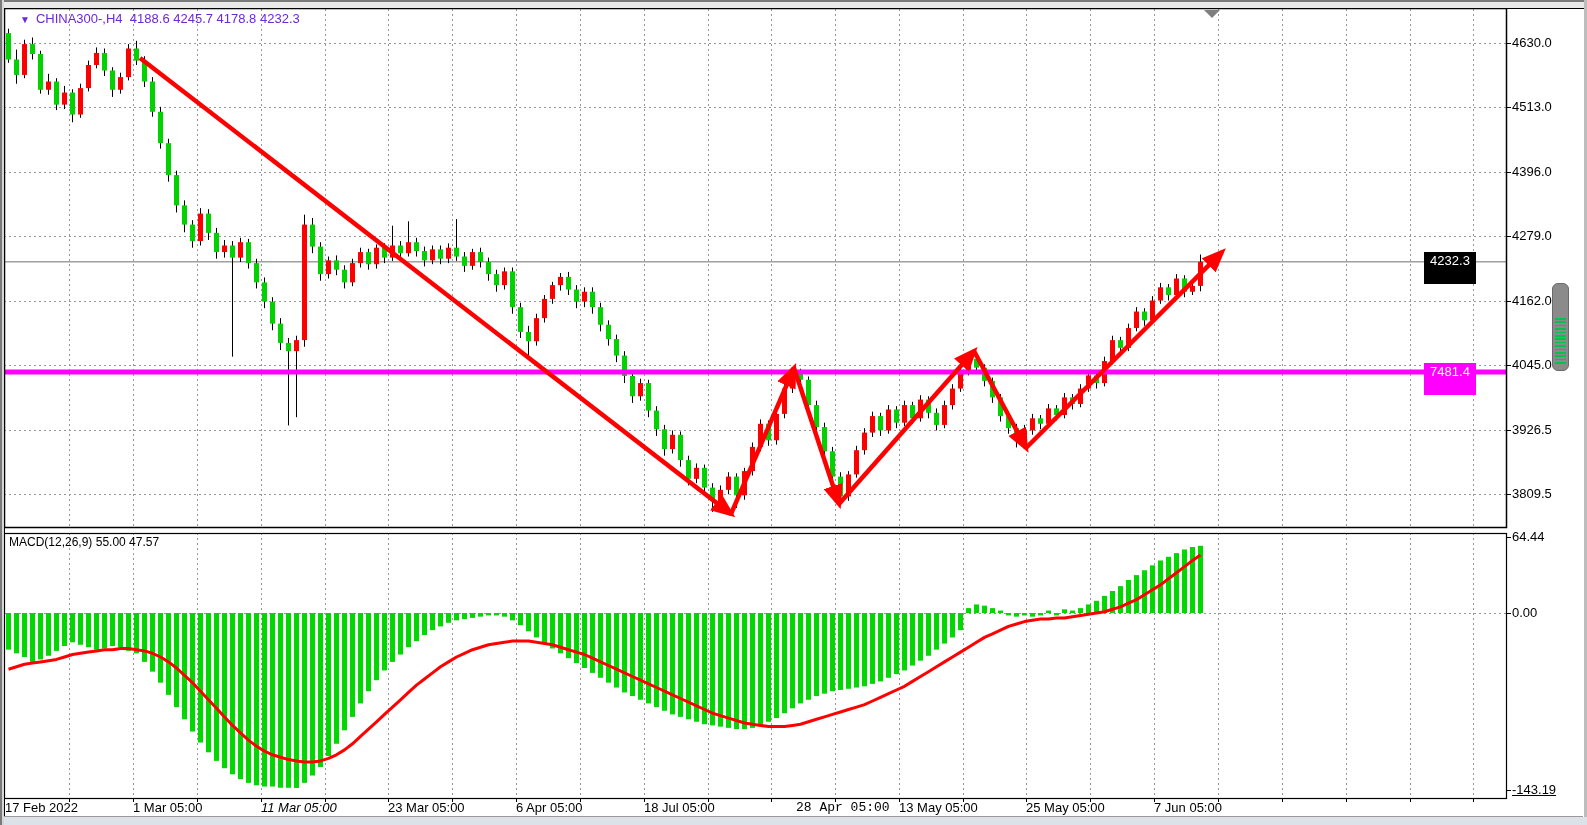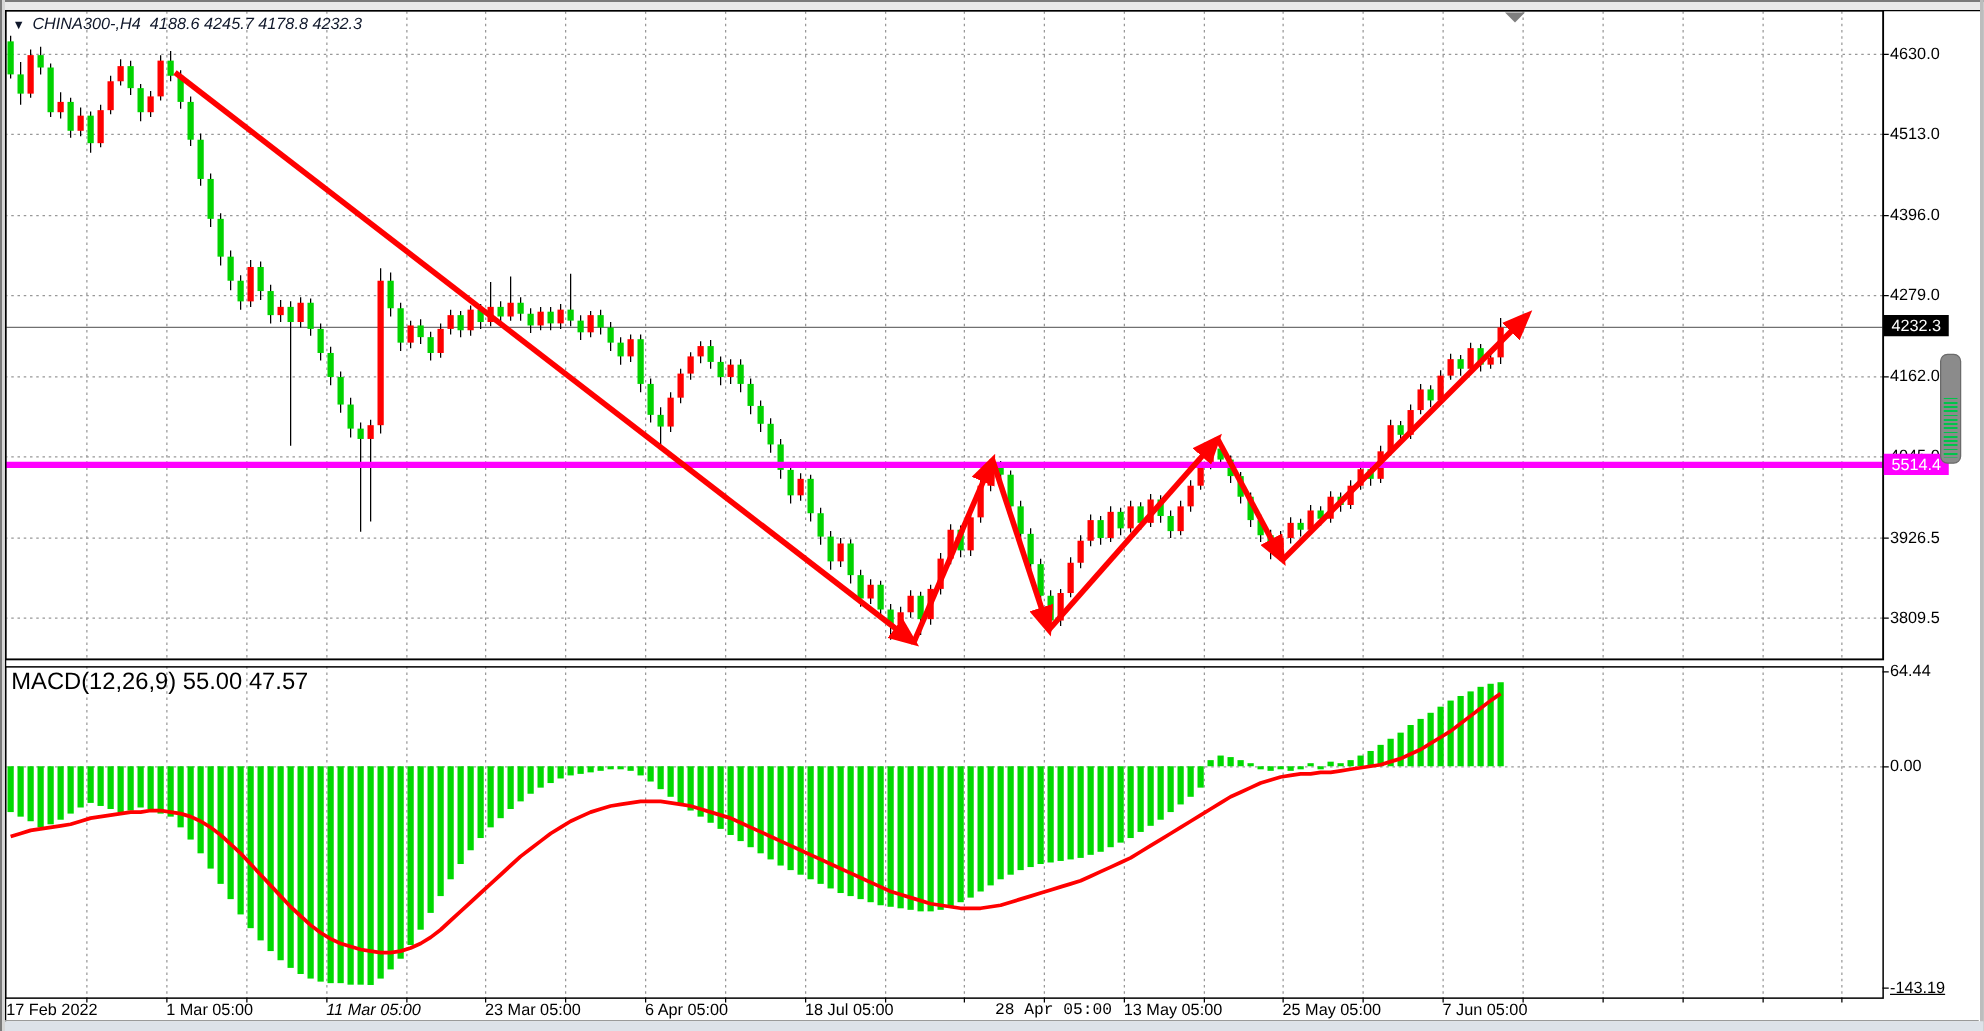--- a/index.html
+++ b/index.html
@@ -4,25 +4,25 @@
 <style>
   html,body{margin:0;padding:0;background:#c9c9c9;}
   #stage{position:relative;width:1587px;height:825px;background:#c9c9c9;overflow:hidden;
          font-family:"Liberation Sans", sans-serif;}
   #win{position:absolute;left:4px;top:8px;width:1580px;height:809px;background:#ffffff;border:1px solid #000;}
   #frame-top{position:absolute;left:0;top:0;width:1587px;height:8px;background:linear-gradient(#7a7a7a 0 2px,#e9e9e9 2px 100%);}
   #frame-left{position:absolute;left:0;top:0;width:4px;height:825px;background:linear-gradient(90deg,#7a7a7a 0 2px,#d6d6d6 2px 100%);}
   #frame-right{position:absolute;right:0;top:0;width:3px;height:825px;background:#bdbdbd;}
   #frame-bottom{position:absolute;left:4px;top:817px;width:1583px;height:8px;background:#dde2e9;}
   svg{position:absolute;left:0;top:0;}
-  .hdr{position:absolute;left:10px;top:11px;font-size:13px;color:#0f172a;white-space:nowrap;z-index:6;font-style:italic;}
+  .hdr{position:absolute;left:20px;top:11px;font-size:13px;color:#6d28d9;white-space:nowrap;z-index:6;}
   .hdr .tri{font-size:10px;margin-right:6px;}
-  #macd-hdr{position:absolute;left:9px;top:535px;font-size:19px;color:#000;white-space:nowrap;z-index:6;}
+  #macd-hdr{position:absolute;left:9px;top:535px;font-size:12px;color:#000;white-space:nowrap;z-index:6;}
   .axis-label{position:absolute;font-size:13px;color:#000;white-space:nowrap;}
-  .tag{position:absolute;left:1507px;width:52px;height:17px;color:#fff;font-size:13px;text-align:center;line-height:17px;z-index:8;}
+  .tag{position:absolute;left:1424px;width:52px;height:32px;color:#fff;font-size:13px;text-align:center;line-height:17px;z-index:8;}
   #tag-current{background:#000000;top:252px;}
   #tag-hline{background:#ff00ff;top:363px;}
   #scroll-thumb{position:absolute;left:1552px;top:283px;width:15px;height:86px;background:#8b8b8b;
       border:1px solid #6a6a6a;border-radius:6px;z-index:9;overflow:hidden;}
   #scroll-thumb .stripes{position:absolute;left:2px;right:2px;top:34px;height:48px;
       background:repeating-linear-gradient(#00c44a 0 1.5px,transparent 1.5px 3.4px);}
   #shift-marker{position:absolute;left:1204px;top:10px;width:0;height:0;z-index:7;
       border-left:8px solid transparent;border-right:8px solid transparent;border-top:8px solid #7f7f7f;}
 </style>
 </head>
@@ -634,21 +634,21 @@
       <div class="axis-label" style="left: 388px; top: 800px;">23 Mar 05:00</div>
       <div class="axis-label" style="left: 516px; top: 800px;">6 Apr 05:00</div>
       <div class="axis-label" style="left: 644px; top: 800px;">18 Jul 05:00</div>
       <div class="axis-label" style="left: 796px; top: 800px; font-family: Liberation Mono, monospace;">28 Apr 05:00</div>
       <div class="axis-label" style="left: 899px; top: 800px;">13 May 05:00</div>
       <div class="axis-label" style="left: 1026px; top: 800px;">25 May 05:00</div>
       <div class="axis-label" style="left: 1154px; top: 800px;">7 Jun 05:00</div>
     </div>
 
   <div id="tag-current" class="tag">4232.3</div>
-  <div id="tag-hline" class="tag">5514.4</div>
+  <div id="tag-hline" class="tag">7481.4</div>
 
   <div id="scroll-thumb">
     <div class="stripes"></div>
   </div>
   <div id="shift-marker"></div>
 
   <div id="frame-top"></div>
   <div id="frame-left"></div>
   <div id="frame-right"></div>
   <div id="frame-bottom"></div>

